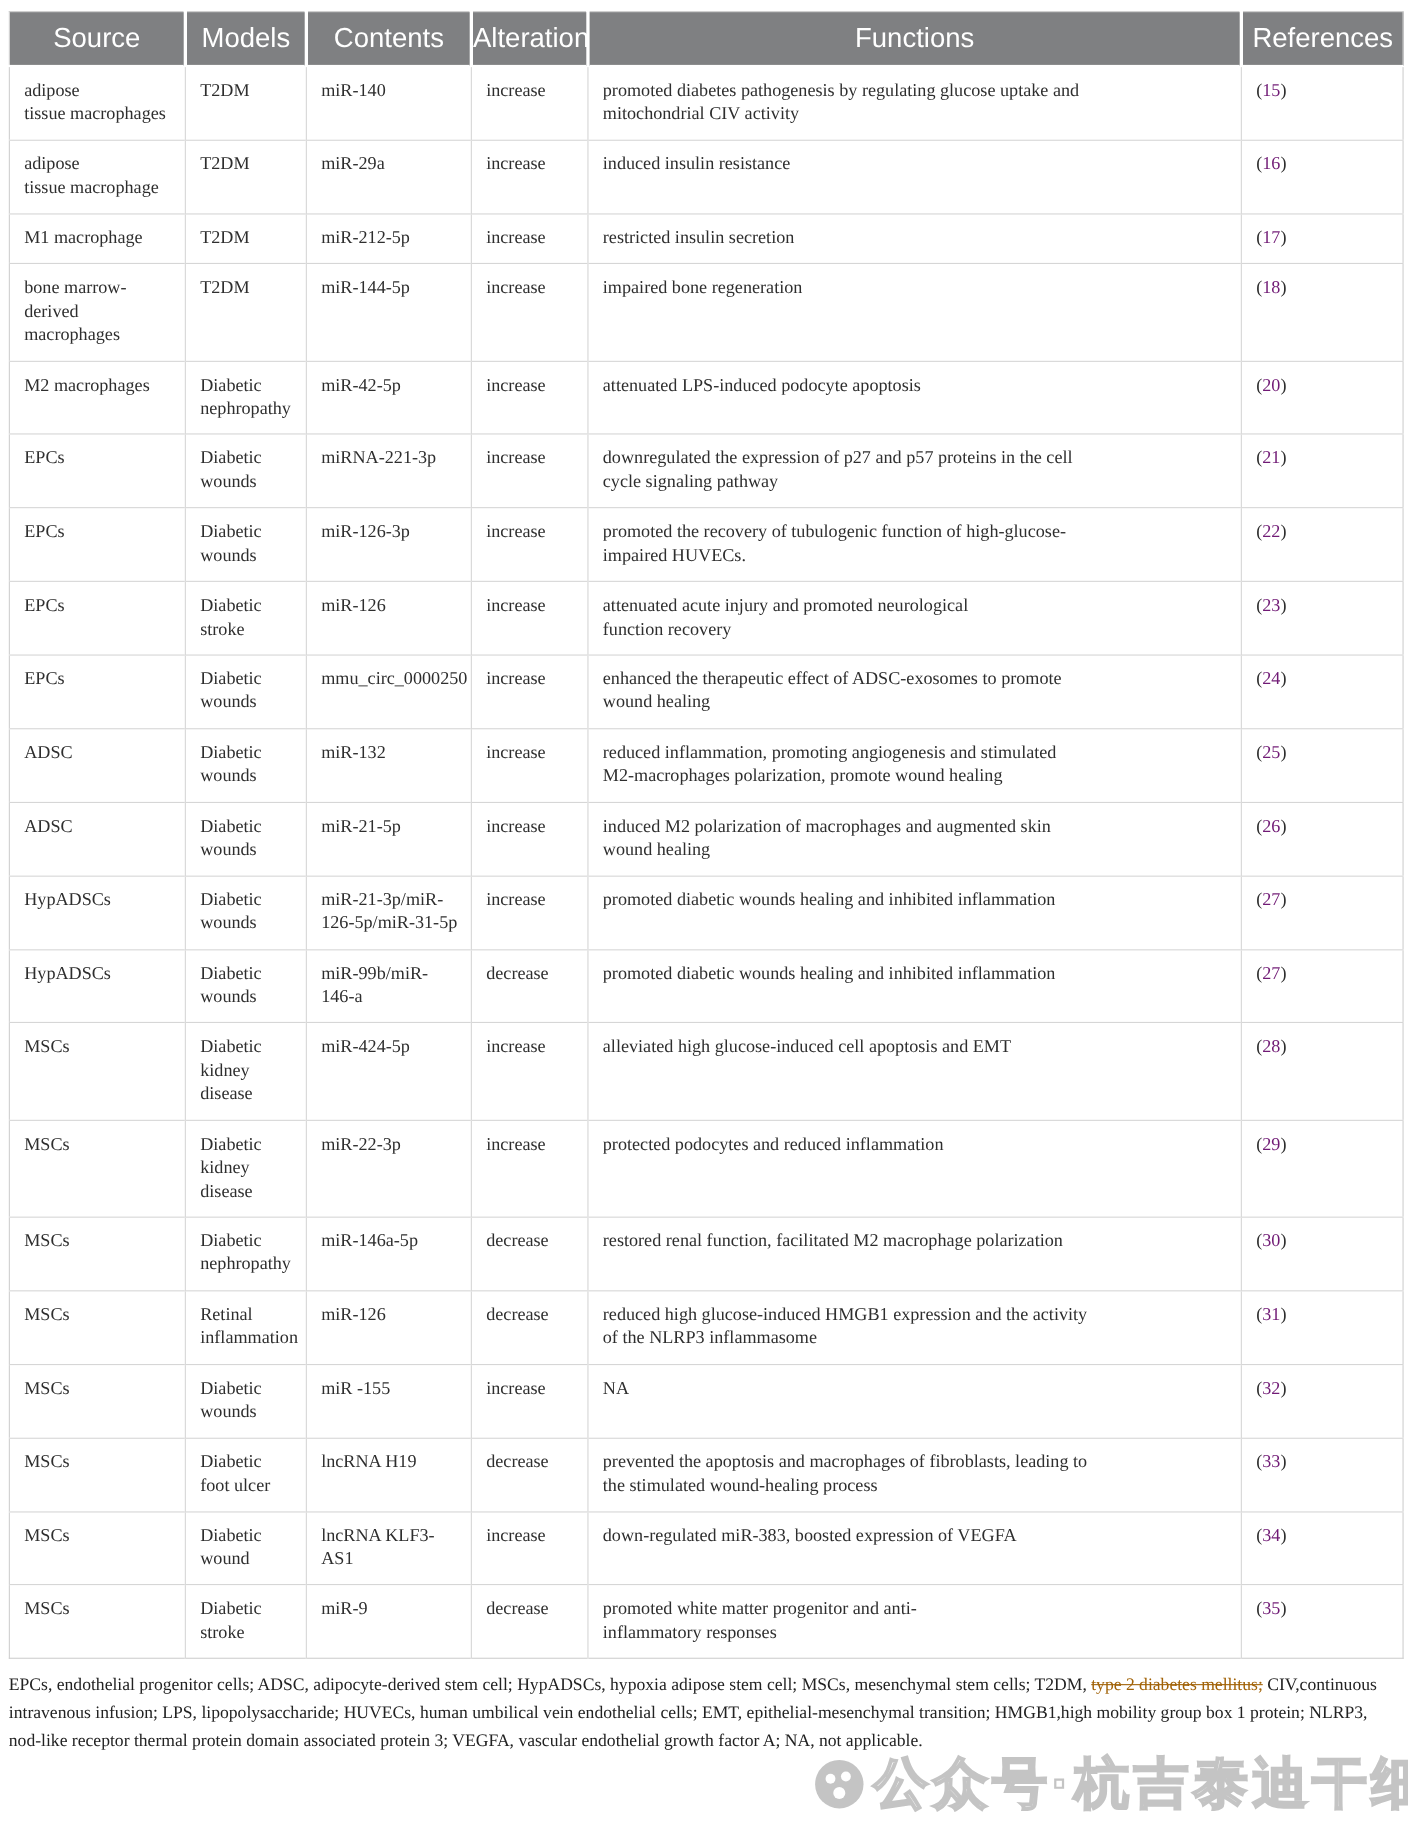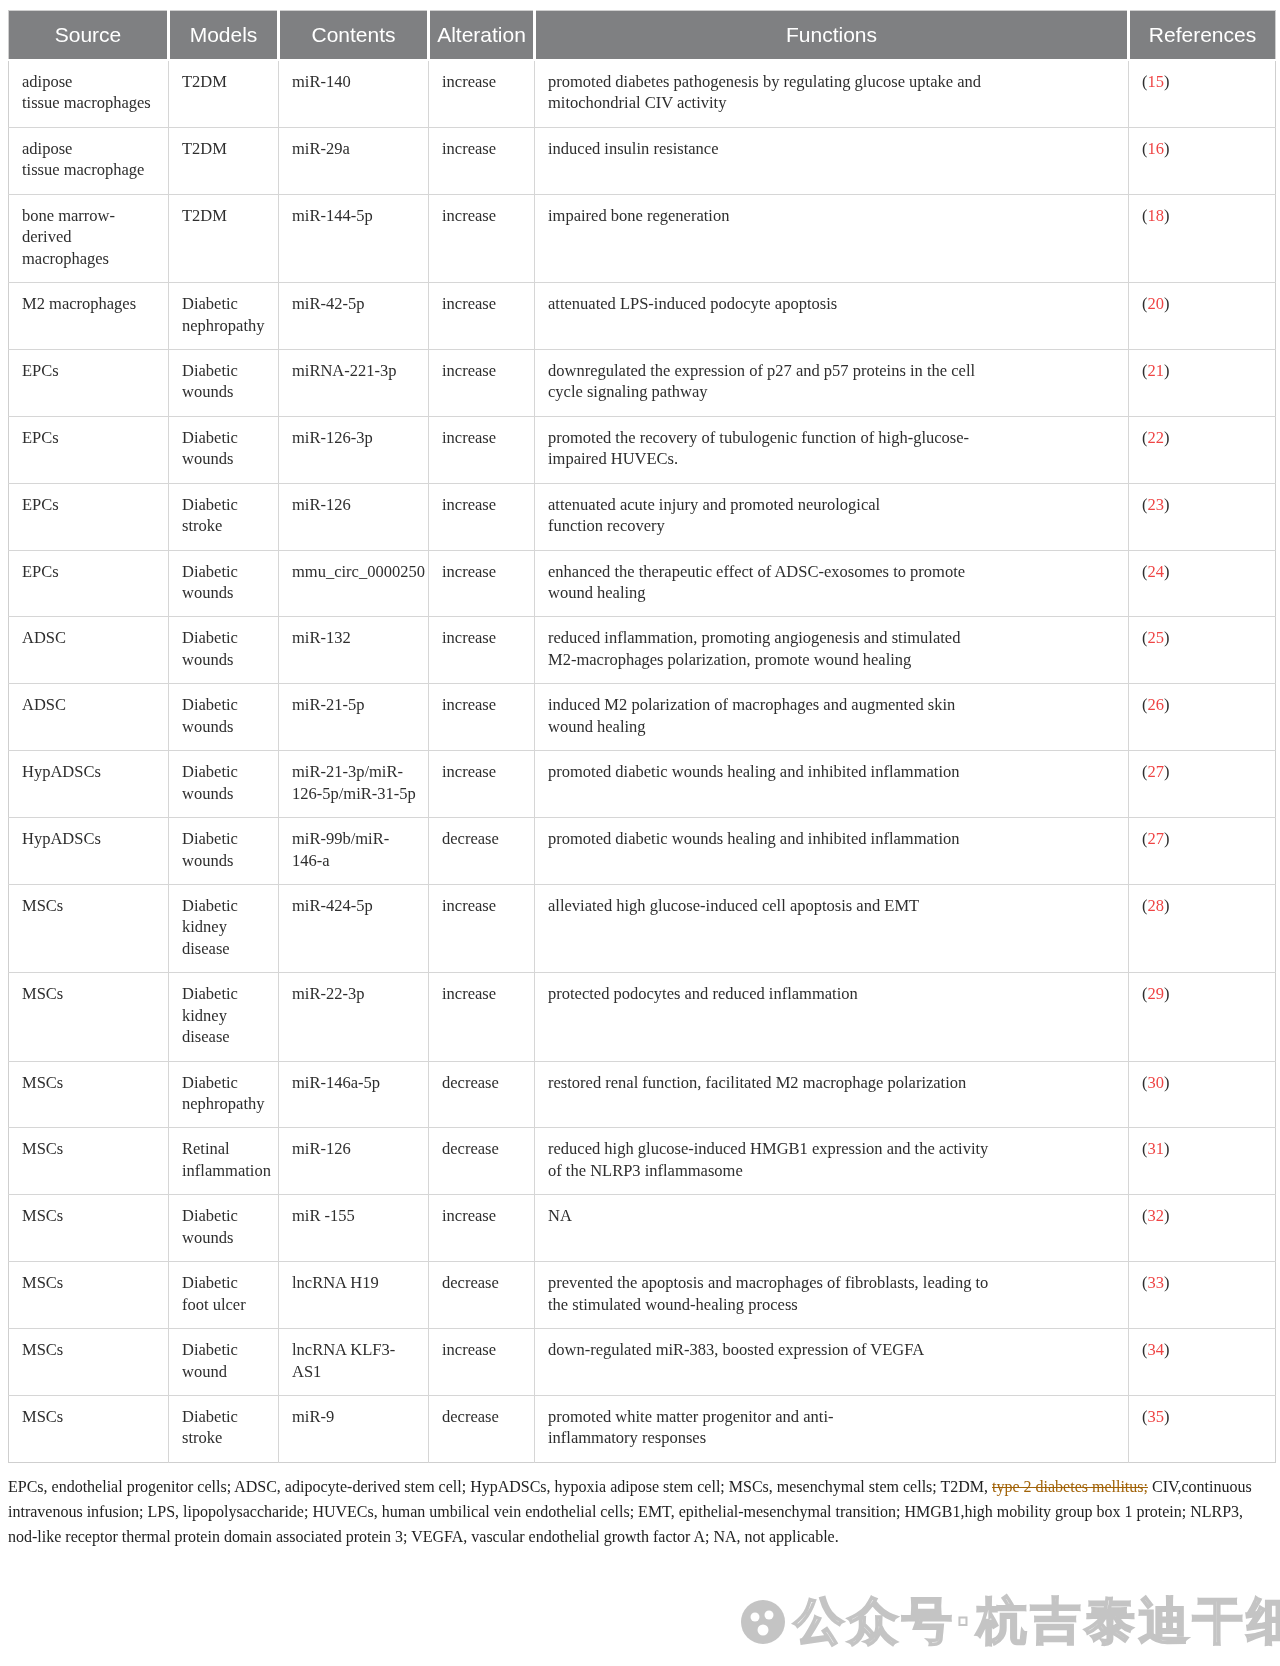--- a/index.html
+++ b/index.html
@@ -23,41 +23,41 @@
   col.c-models{width:110px;}
   col.c-contents{width:150px;}
   col.c-alteration{width:106px;}
   col.c-functions{width:594px;}
   col.c-references{width:147px;}
   thead th{
     background:#7f8082;
     color:#ffffff;
     font-family:"Liberation Sans", sans-serif;
     font-weight:400;
-    font-size:21px;
+    font-size:25px;
     text-align:center;
     height:48px;
     padding:0 0;
     border-left:3px solid #ffffff;
     border-bottom:2px solid #ffffff;
   }
   thead th:first-child{border-left:none;}
   tbody td{
     vertical-align:top;
     padding:10px 12px 13px 13px;
     font-size:16.5px;
     line-height:1.3;
     white-space:pre-line;
     border-top:1px solid #d6d6d6;
     border-left:1px solid #d6d6d6;
     color:#2e2e2e;
     overflow:hidden;
   }
   tbody td:first-child{border-left:none;}
-  td.cell-reference .ref-num{color:#ef4444;cursor:pointer;margin-top:23px;}
+  td.cell-reference .ref-num{color:#701a75;cursor:pointer;margin-top:23px;}
   .footnote{
     width:1264px;
     margin:11px 0 0 0;
     font-size:16px;
     line-height:1.58;
     color:#222222;
   }
   .footnote .hl{
     color:#a16207;
     text-decoration:line-through;
@@ -122,20 +122,28 @@
         <tr>
           <td class="cell-source">adipose
 tissue macrophage</td>
           <td class="cell-models">T2DM</td>
           <td class="cell-contents">miR-29a</td>
           <td class="cell-alteration">increase</td>
           <td class="cell-functions">induced insulin resistance</td>
           <td class="cell-reference"><span>(</span><span class="ref-num">16</span><span>)</span></td>
         </tr>
         <tr>
+          <td class="cell-source">M1 macrophage</td>
+          <td class="cell-models">T2DM</td>
+          <td class="cell-contents">miR-212-5p</td>
+          <td class="cell-alteration">increase</td>
+          <td class="cell-functions">restricted insulin secretion</td>
+          <td class="cell-reference"><span>(</span><span class="ref-num">17</span><span>)</span></td>
+        </tr>
+        <tr>
           <td class="cell-source">bone marrow-
 derived
 macrophages</td>
           <td class="cell-models">T2DM</td>
           <td class="cell-contents">miR-144-5p</td>
           <td class="cell-alteration">increase</td>
           <td class="cell-functions">impaired bone regeneration</td>
           <td class="cell-reference"><span>(</span><span class="ref-num">18</span><span>)</span></td>
         </tr>
         <tr>

